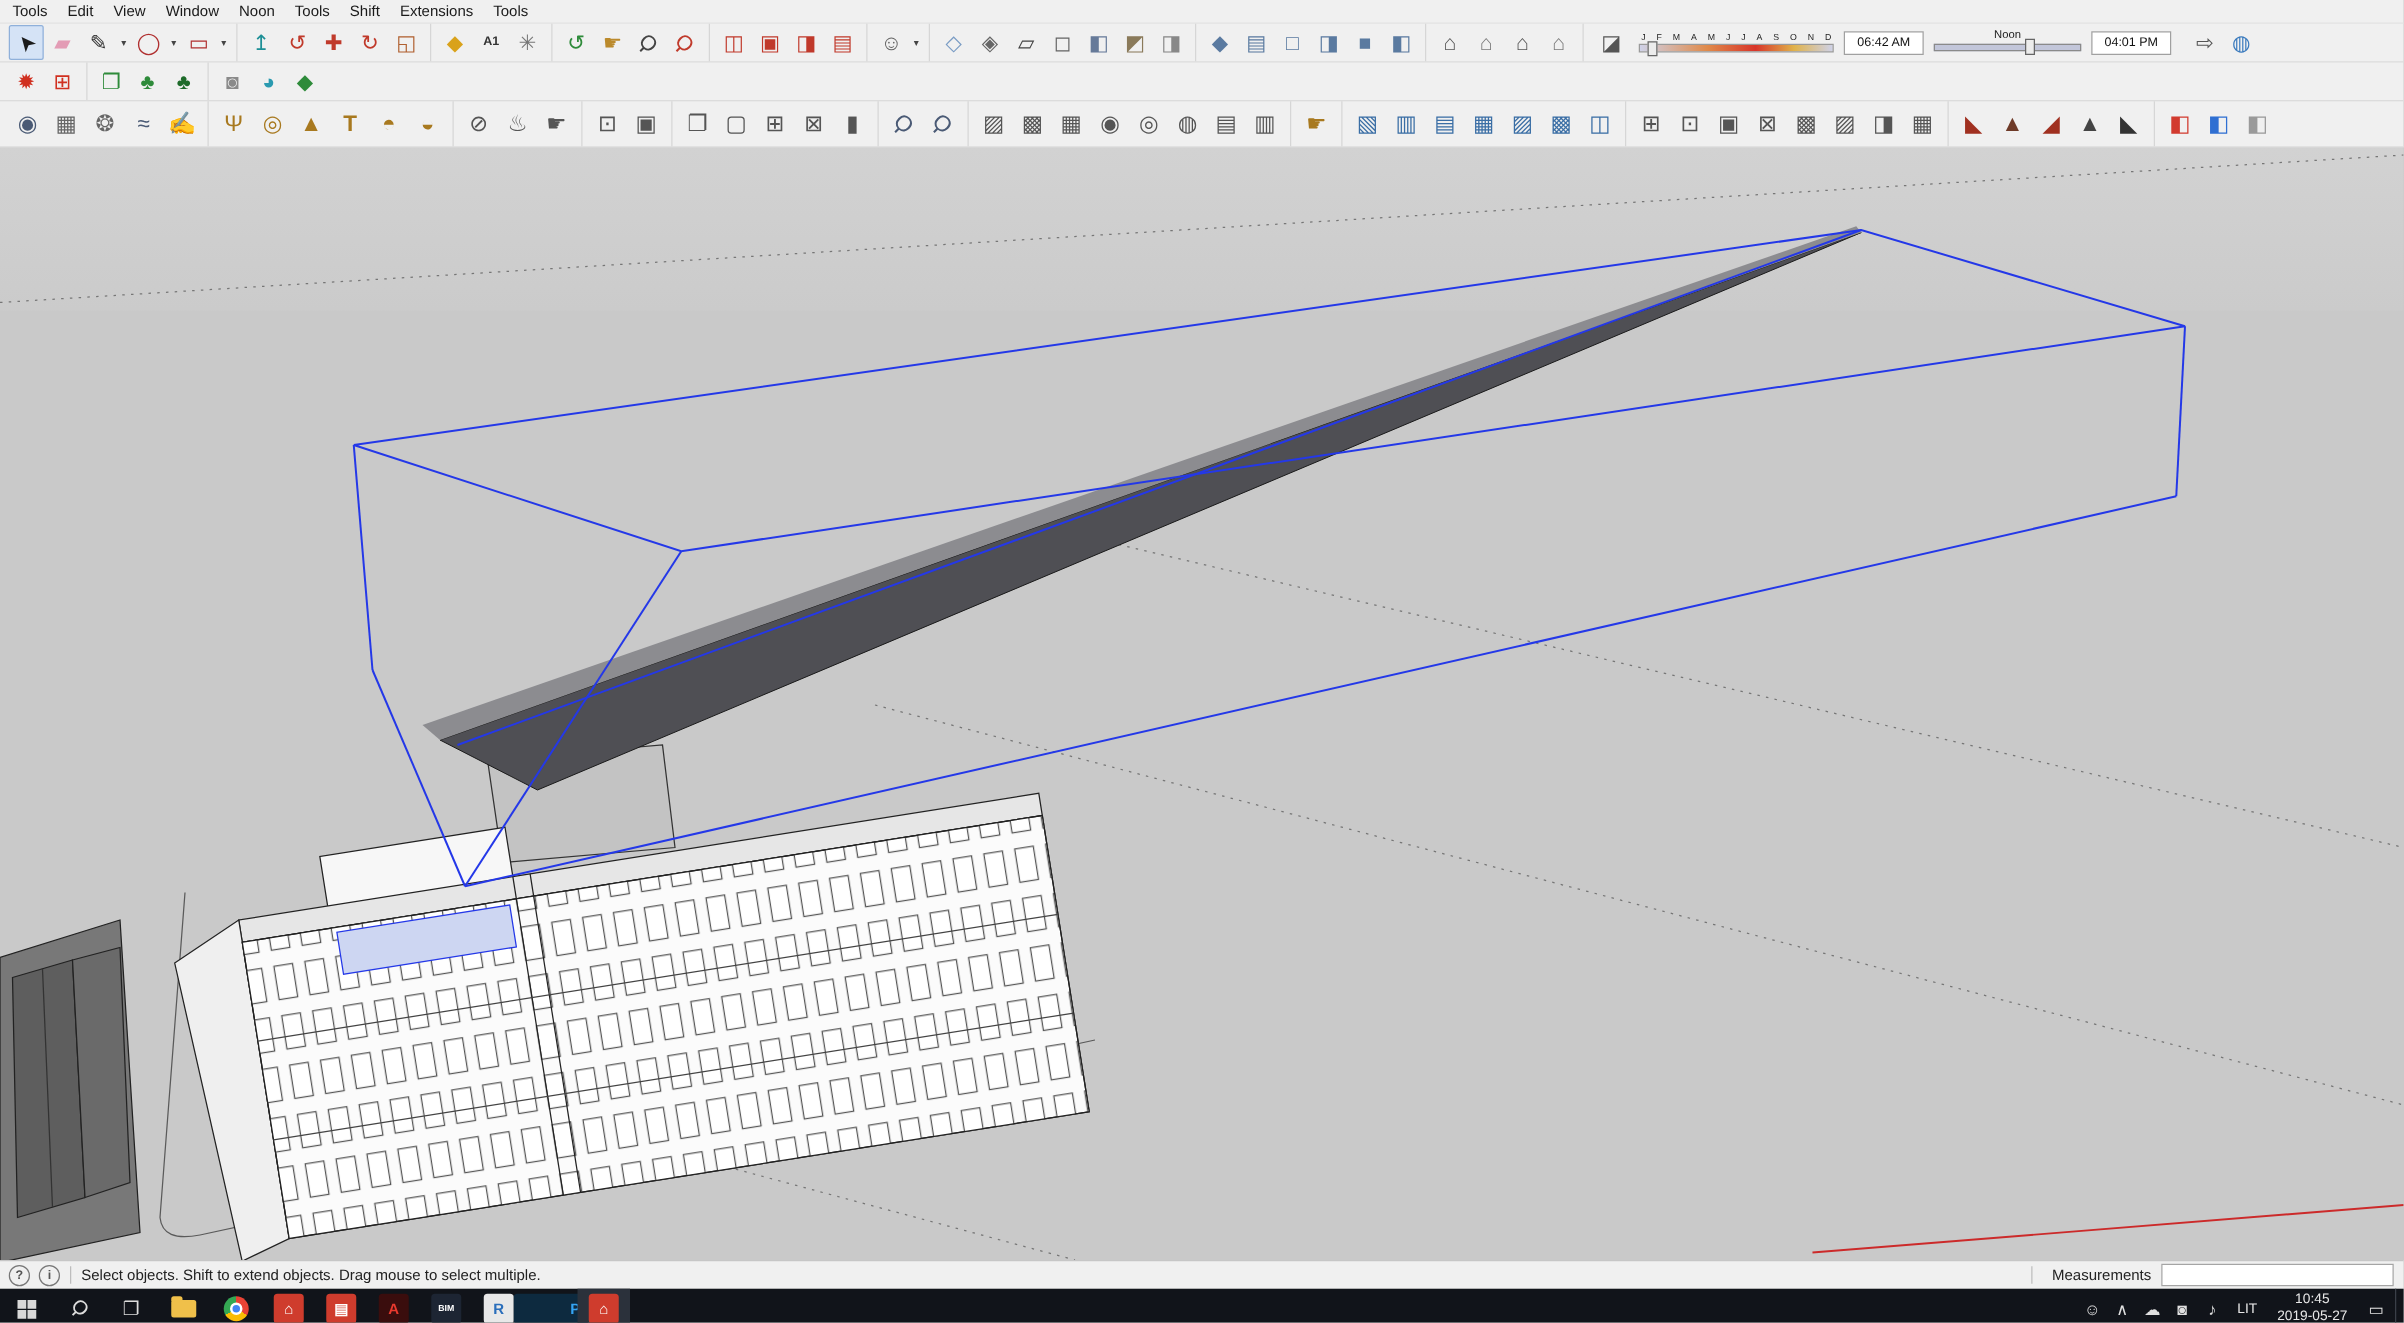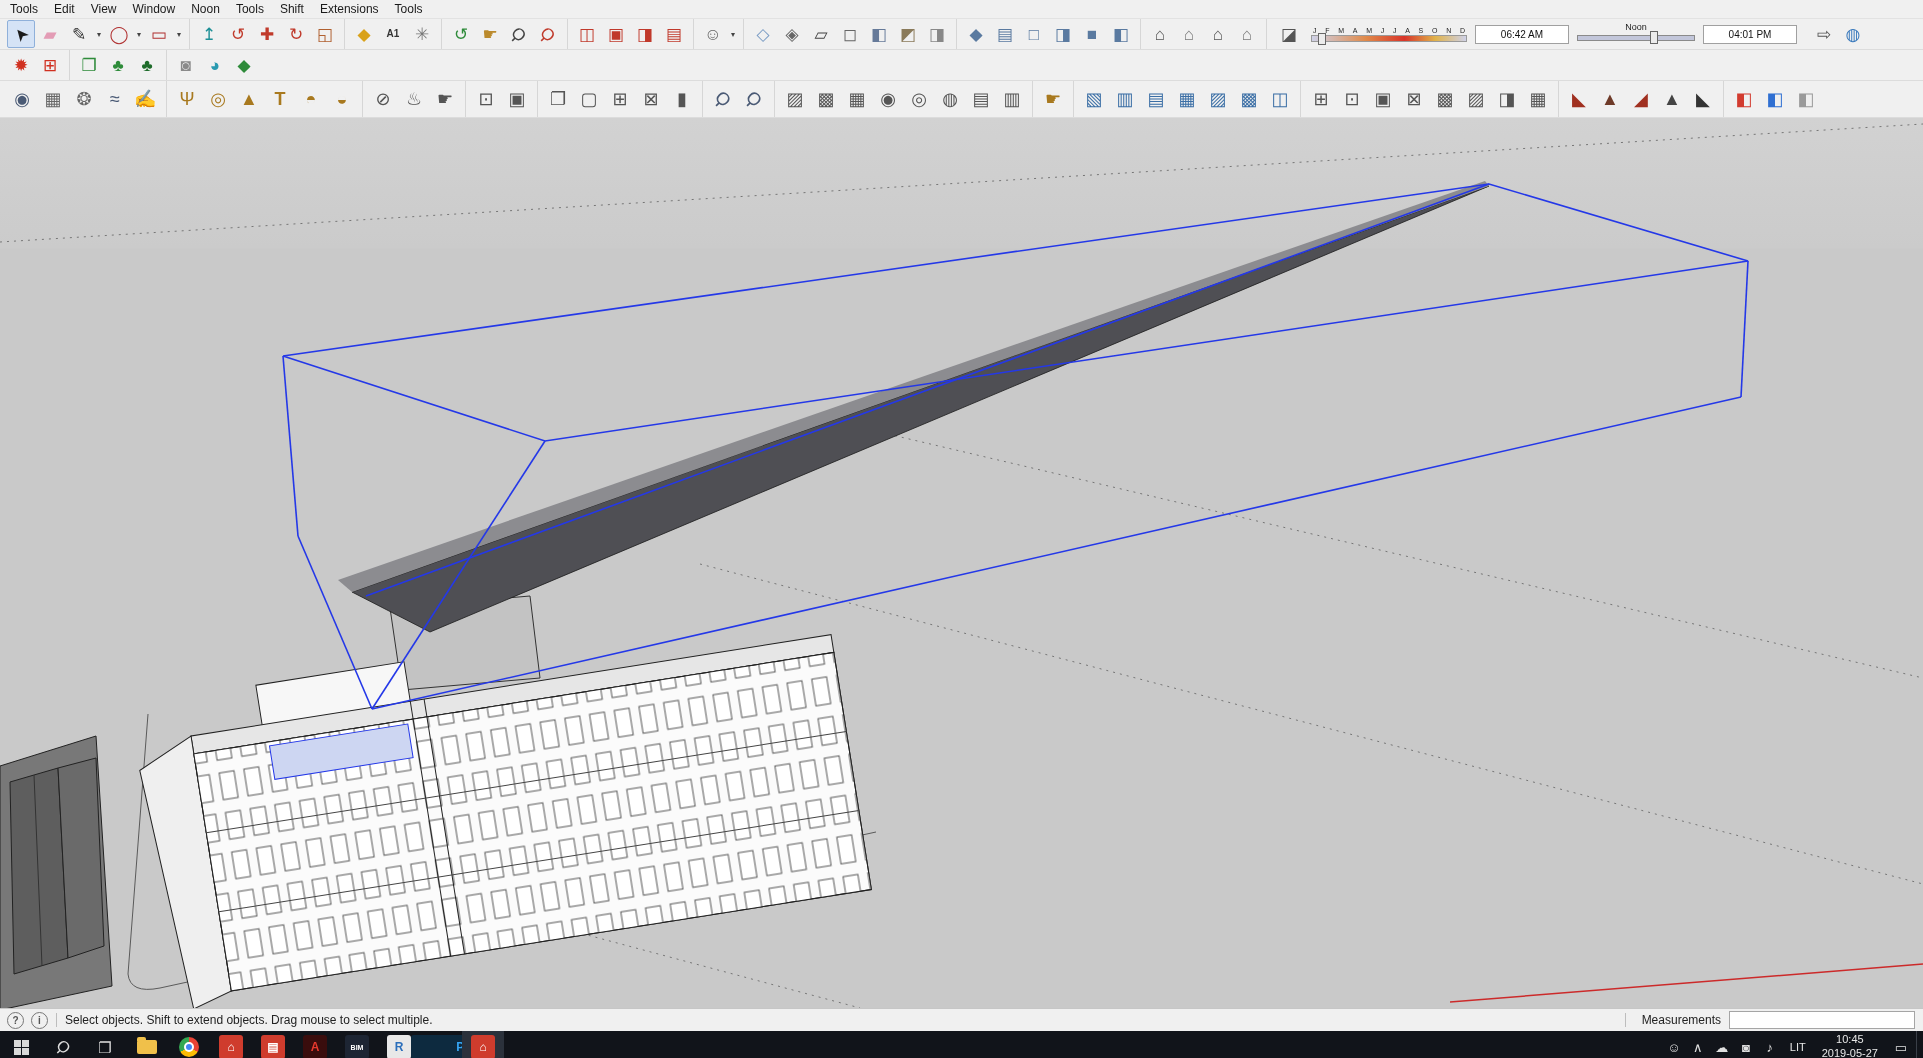--- a/index.html
+++ b/index.html
@@ -25,21 +25,21 @@
   .tbtn .glyph.textic{font-size:10px;font-weight:bold;}
   .dd{width:10px;height:26px;display:flex;align-items:center;justify-content:center;
     font-size:8px;color:#444;flex:none;}
   
   .shadow-widget{display:flex;align-items:center;gap:8px;padding:0 8px;height:100%;border-left:1px solid #d6d6d6;}
   .months{display:flex;flex-direction:column;width:156px;gap:1px;}
   .month-letters{display:flex;justify-content:space-between;font-size:7px;color:#222;padding:0 2px;}
   .date-track{height:5px;border:1px solid #9a9a9a;position:relative;
     background:linear-gradient(90deg,#cfd2e8 0%,#e08a4a 35%,#d8352a 60%,#e0b24a 80%,#cfd2e8 100%);}
   .date-thumb{position:absolute;left:6px;top:-3px;width:6px;height:10px;background:#ececec;border:1px solid #666;}
-  .time-box{min-width:56px;height:17px;padding:0 18px;background:#fff;border:1px solid #a0a0a0;
+  .time-box{min-width:56px;height:17px;padding:0 3px;background:#fff;border:1px solid #a0a0a0;
     font-size:10px;display:flex;align-items:center;justify-content:center;color:#111;}
   .time-slider{width:118px;height:22px;position:relative;}
   .noon-label{position:absolute;top:-1px;left:50%;transform:translateX(-50%);font-size:9px;color:#222;}
   .time-track{position:absolute;bottom:4px;left:0;right:0;height:4px;background:#c2c6da;border:1px solid #8a8a8a;}
   .time-thumb{position:absolute;bottom:1px;left:62%;width:6px;height:11px;background:#ececec;border:1px solid #666;}
   
   .viewport{position:relative;width:1923px;height:890px;
     background:linear-gradient(#d2d2d2 0px,#cbcbcb 130px,#c9c9c9 131px);}
   svg .dot{stroke:#767676;stroke-width:1;stroke-dasharray:2 5;fill:none;}
   

